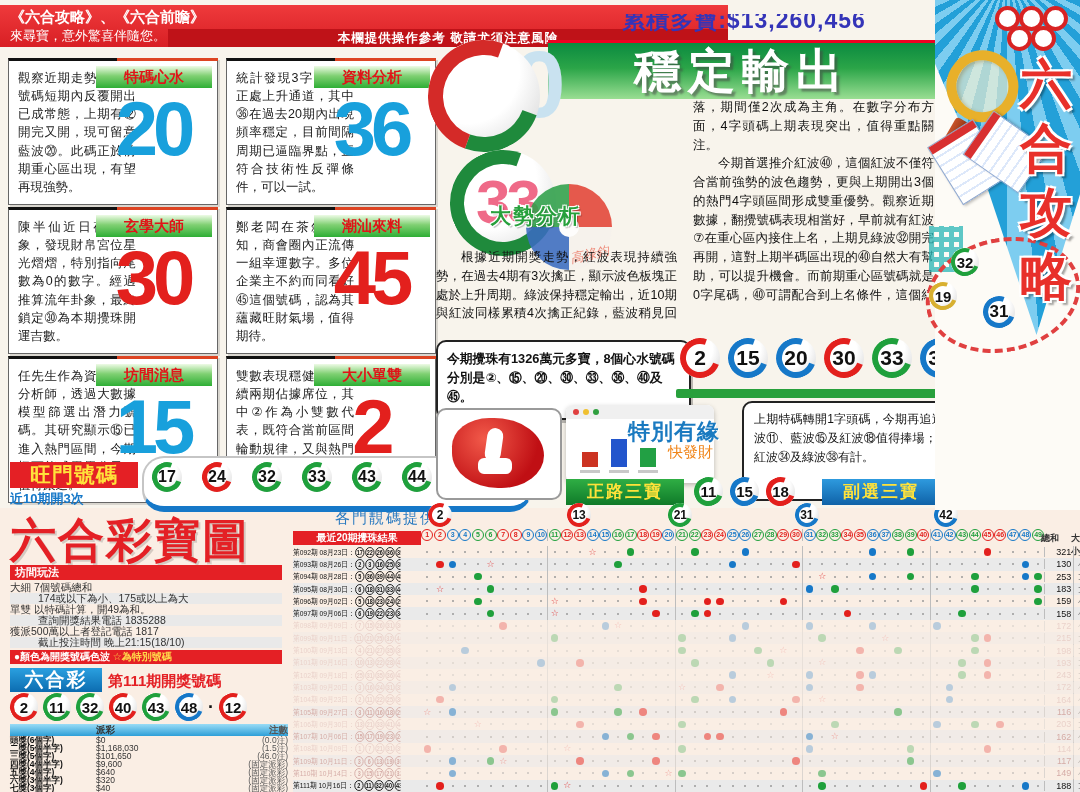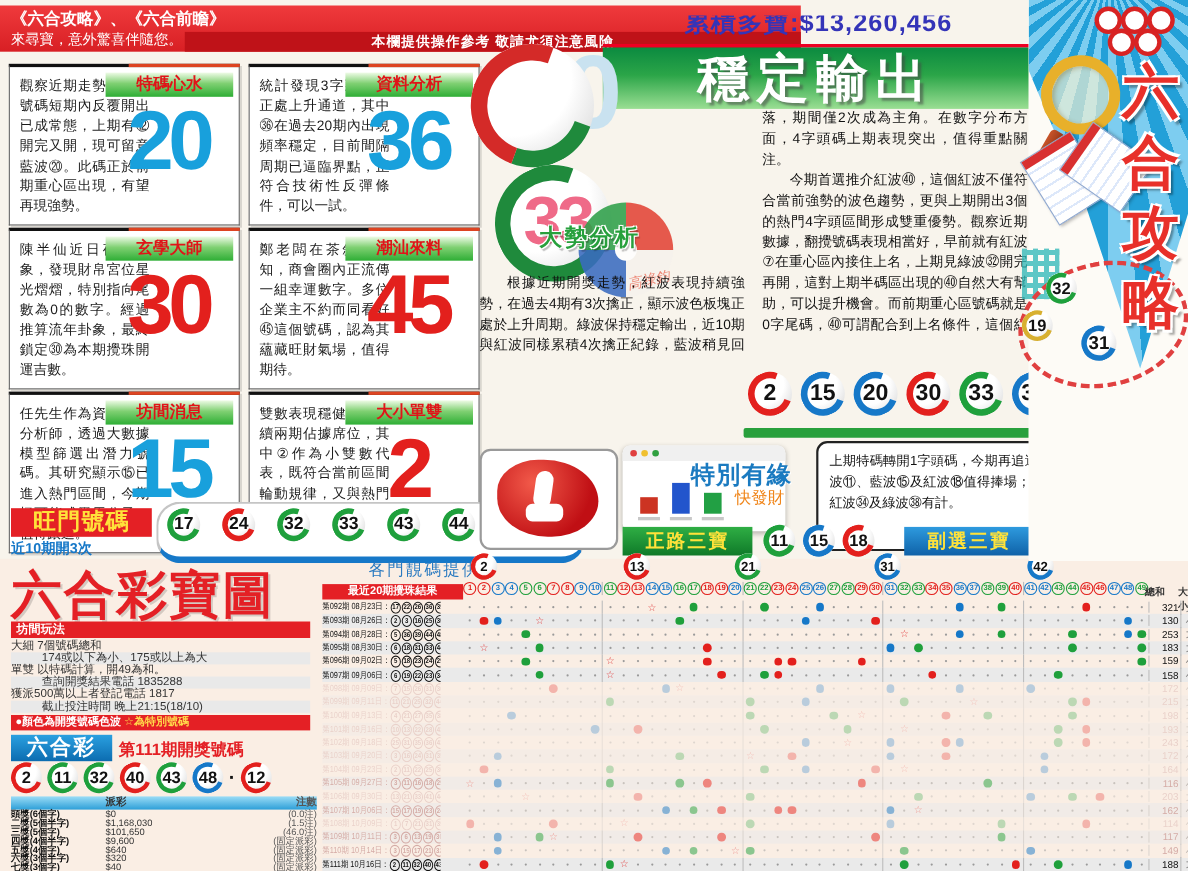--- a/index.html
+++ b/index.html
@@ -270,20 +270,21 @@
     <div class="script">高祿鈞</div>
   </div>
 
   <div class="article">
     <div class="spacer"></div>
     <p>根據近期開獎走勢，紅波表現持續強勢，在過去4期有3次擒正，顯示波色板塊正處於上升周期。綠波保持穩定輸出，近10期與紅波同樣累積4次擒正紀錄，藍波稍見回落，期間僅2次成為主角。在數字分布方面，4字頭碼上期表現突出，值得重點關注。</p>
     <p>今期首選推介紅波㊵，這個紅波不僅符合當前強勢的波色趨勢，更與上期開出3個的熱門4字頭區間形成雙重優勢。觀察近期數據，翻攪號碼表現相當好，早前就有紅波⑦在重心區內接住上名，上期見綠波㉜開完再開，這對上期半碼區出現的㊵自然大有幫助，可以提升機會。而前期重心區號碼就是0字尾碼，㊵可謂配合到上名條件，這個紅波大碼可說是極具潛力的號碼，今期有權突圍而出。</p>
 
   </div>
 
+  <div class="jackpot-box">今期攪珠有1326萬元多寶，8個心水號碼分別是②、⑮、⑳、㉚、㉝、㊱、㊵及㊺。</div>
   <div id="jackpot-balls">
       <span class="ball" style="height: 40px; width: 40px;">
         <span class="arc" style="border-width: 6px; border-color: rgb(227, 32, 29);"></span>
         <span class="bn" style="font-size: 21px;">2</span>
       </span>
       <span class="ball" style="height: 40px; width: 40px;">
         <span class="arc" style="border-width: 6px; border-color: rgb(22, 120, 200);"></span>
         <span class="bn" style="font-size: 21px;">15</span>
       </span>
       <span class="ball" style="height: 40px; width: 40px;">

